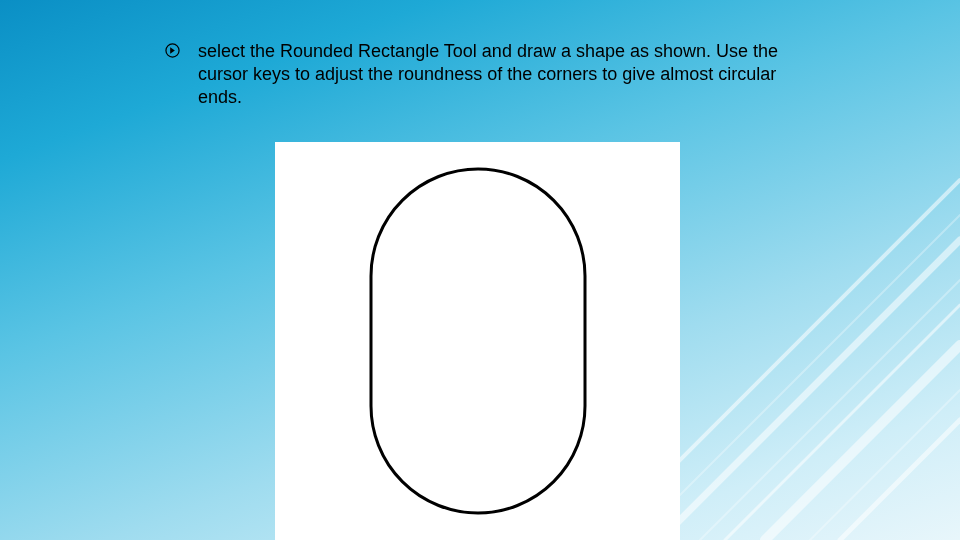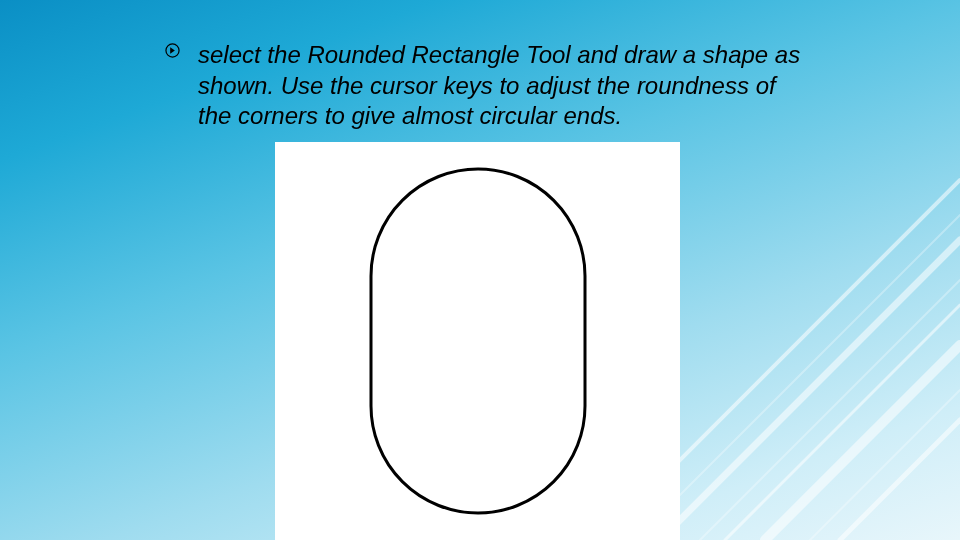--- a/index.html
+++ b/index.html
@@ -18,24 +18,23 @@
   .bullet-row {
     display: flex;
     align-items: flex-start;
     gap: 18px;
   }
   .bullet-icon {
     flex: 0 0 auto;
     margin-top: 3px;
   }
   .bullet-text {
-    font-size: 24px;
+    font-size: 18px;
     line-height: 1.28;
     color: #000;
-    font-style: italic;
   }
   .image-card {
     position: absolute;
     left: 275px;
     top: 142px;
     width: 405px;
     height: 398px;
     background: #fff;
     display: flex;
     align-items: center;

